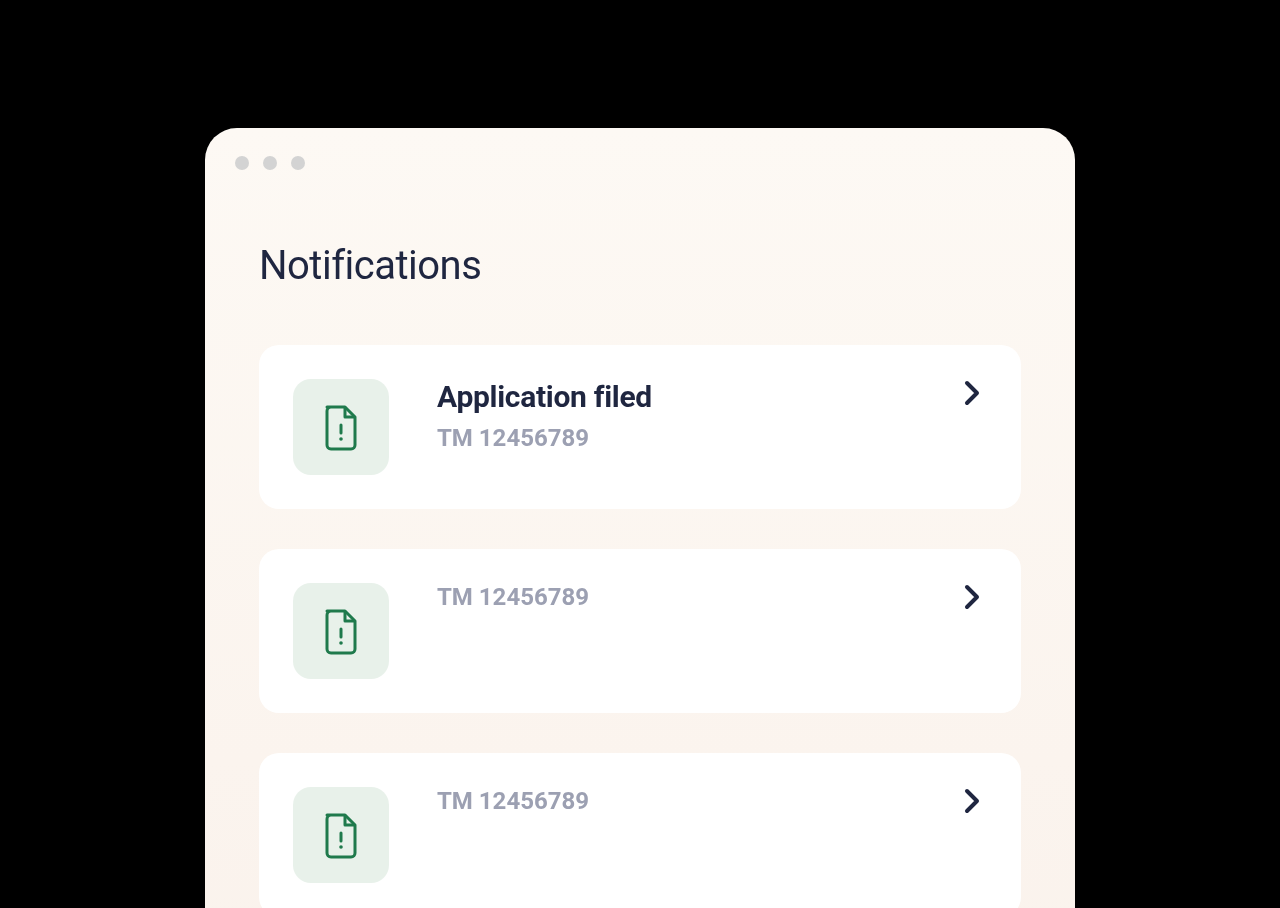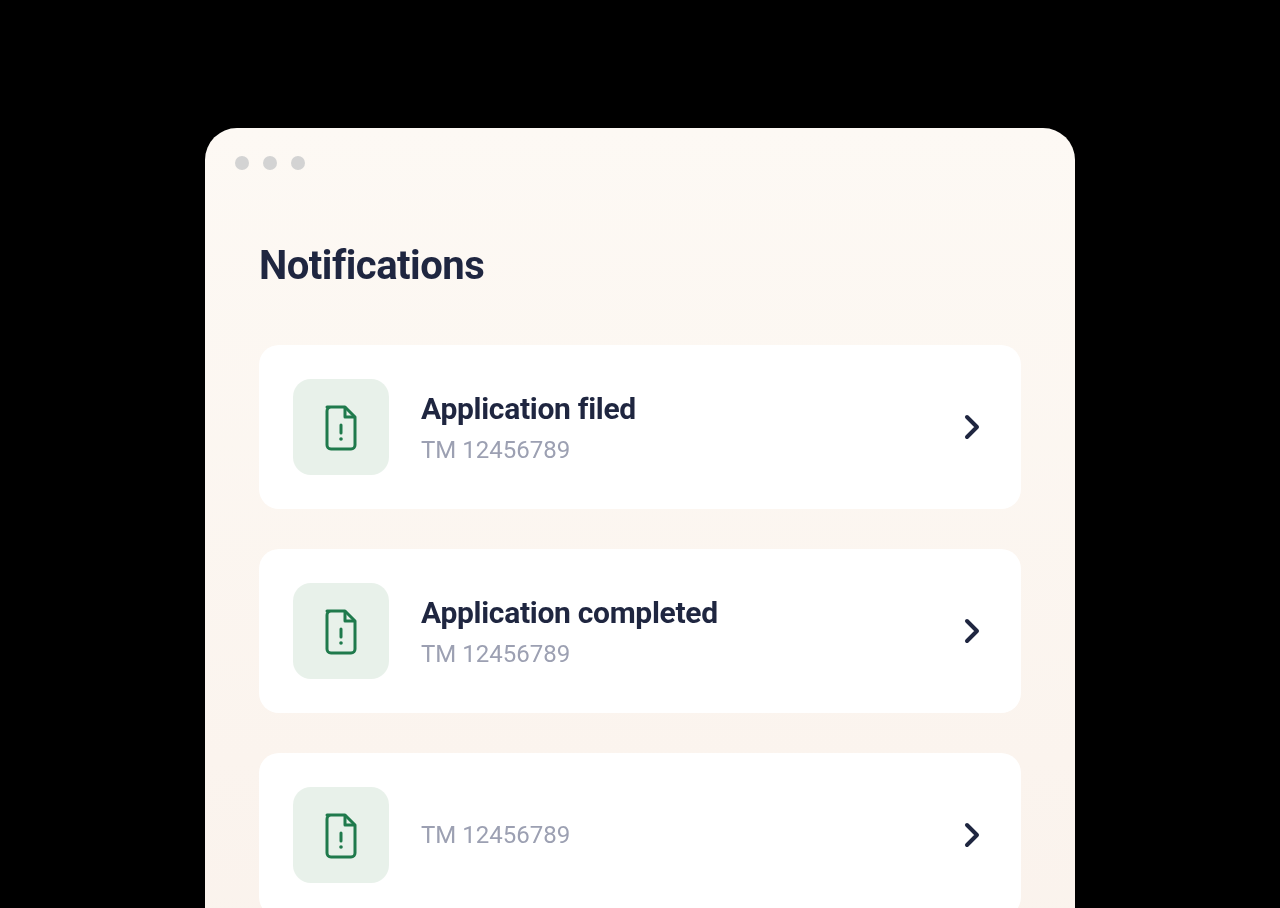--- a/index.html
+++ b/index.html
@@ -30,38 +30,38 @@
 }
 .traffic-lights span {
   width: 14px;
   height: 14px;
   border-radius: 50%;
   background: #d3d3d3;
   display: block;
 }
 .page-title {
   font-size: 40px;
-  font-weight: 700;
+  font-weight: 400;
   color: #1f2640;
   margin-bottom: 56px;
   letter-spacing: -0.5px;
   margin-top: 40px;
 }
 .notification-list {
   display: flex;
   flex-direction: column;
   gap: 40px;
 }
 .notification-item {
   background: #ffffff;
   border-radius: 20px;
   padding: 34px 40px 34px 34px;
   display: flex;
-  align-items: center;
-  gap: 32px;
+  align-items: flex-start;
+  gap: 48px;
   cursor: pointer;
 }
 .notif-icon-box {
   width: 96px;
   height: 96px;
   border-radius: 18px;
   background: #e8f1ea;
   display: flex;
   align-items: center;
   justify-content: center;
@@ -71,21 +71,21 @@
 .notif-title {
   font-size: 30px;
   font-weight: 700;
   color: #1f2640;
   margin-bottom: 10px;
   letter-spacing: -0.3px;
 }
 .notif-sub {
   font-size: 24px;
   color: #9ca0b2;
-  font-weight: 400;
+  font-weight: 700;
 }
 .chevron {
   flex-shrink: 0;
   display: flex;
   align-items: center;
   justify-content: center;
 }
 </style>
 </head>
 <body>
@@ -124,21 +124,20 @@
     <div class="notification-item">
       <div class="notif-icon-box">
         <svg width="40" height="48" viewBox="0 0 40 48" fill="none">
           <path d="M6 4 H24 L34 14 V42 C34 44 32.5 46 30 46 H10 C7.5 46 6 44 6 42 V8 C6 6 7.5 4 10 4 Z" stroke="#1f7a4c" stroke-width="3" stroke-linejoin="round" fill="none"></path>
           <path d="M24 4 V14 H34" stroke="#1f7a4c" stroke-width="3" stroke-linejoin="round" fill="none"></path>
           <line x1="20" y1="22" x2="20" y2="30" stroke="#1f7a4c" stroke-width="3" stroke-linecap="round"></line>
           <circle cx="20" cy="36" r="1.8" fill="#1f7a4c"></circle>
         </svg>
       </div>
       <div class="notif-text">
-        <div class="notif-title">Application completed</div>
         <div class="notif-sub">TM 12456789</div>
       </div>
       <div class="chevron">
         <svg width="18" height="28" viewBox="0 0 18 28" fill="none">
           <path d="M4 4 L14 14 L4 24" stroke="#1f2640" stroke-width="4" stroke-linecap="round" stroke-linejoin="round"></path>
         </svg>
       </div>
     </div>
 
     <div class="notification-item">

